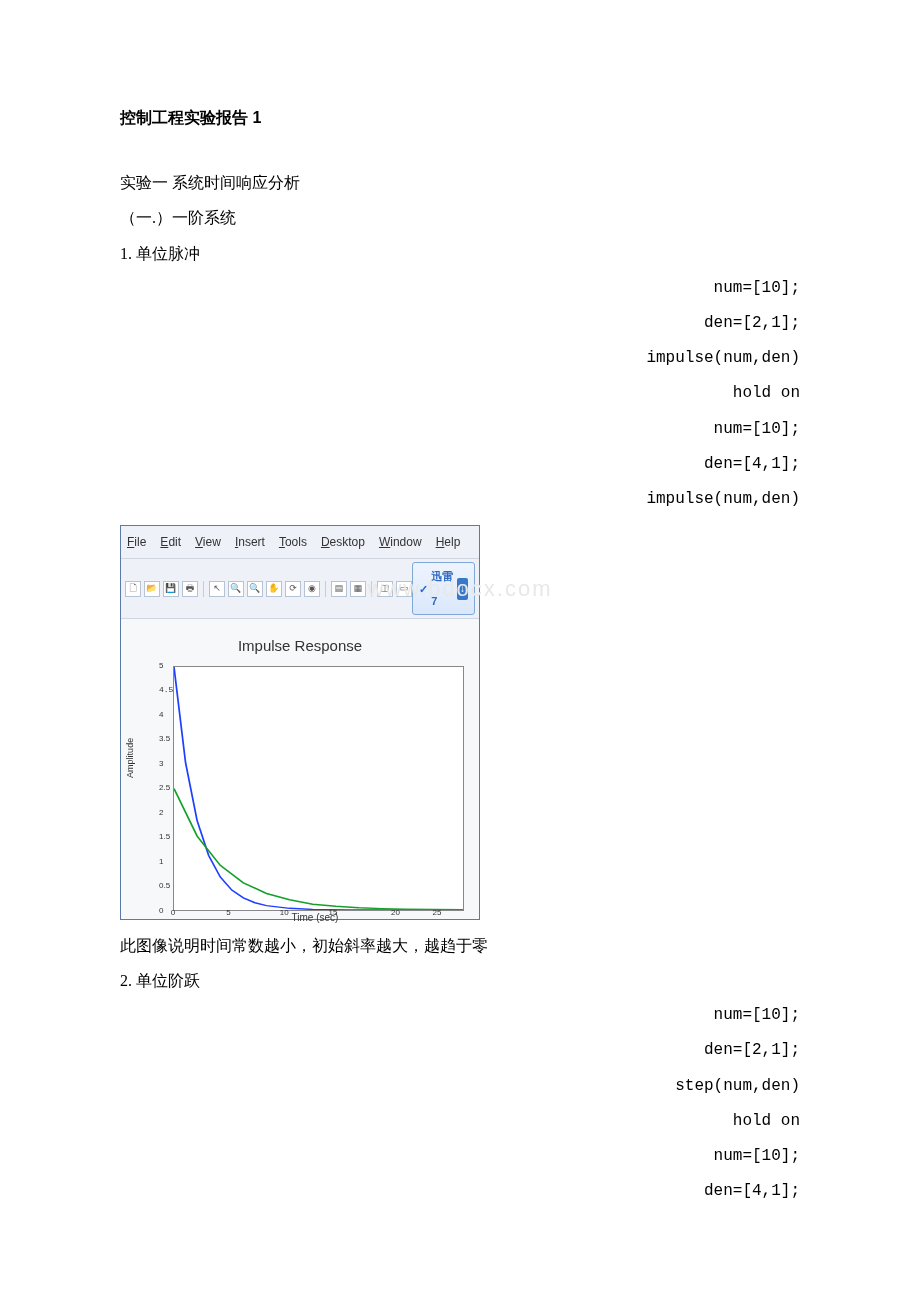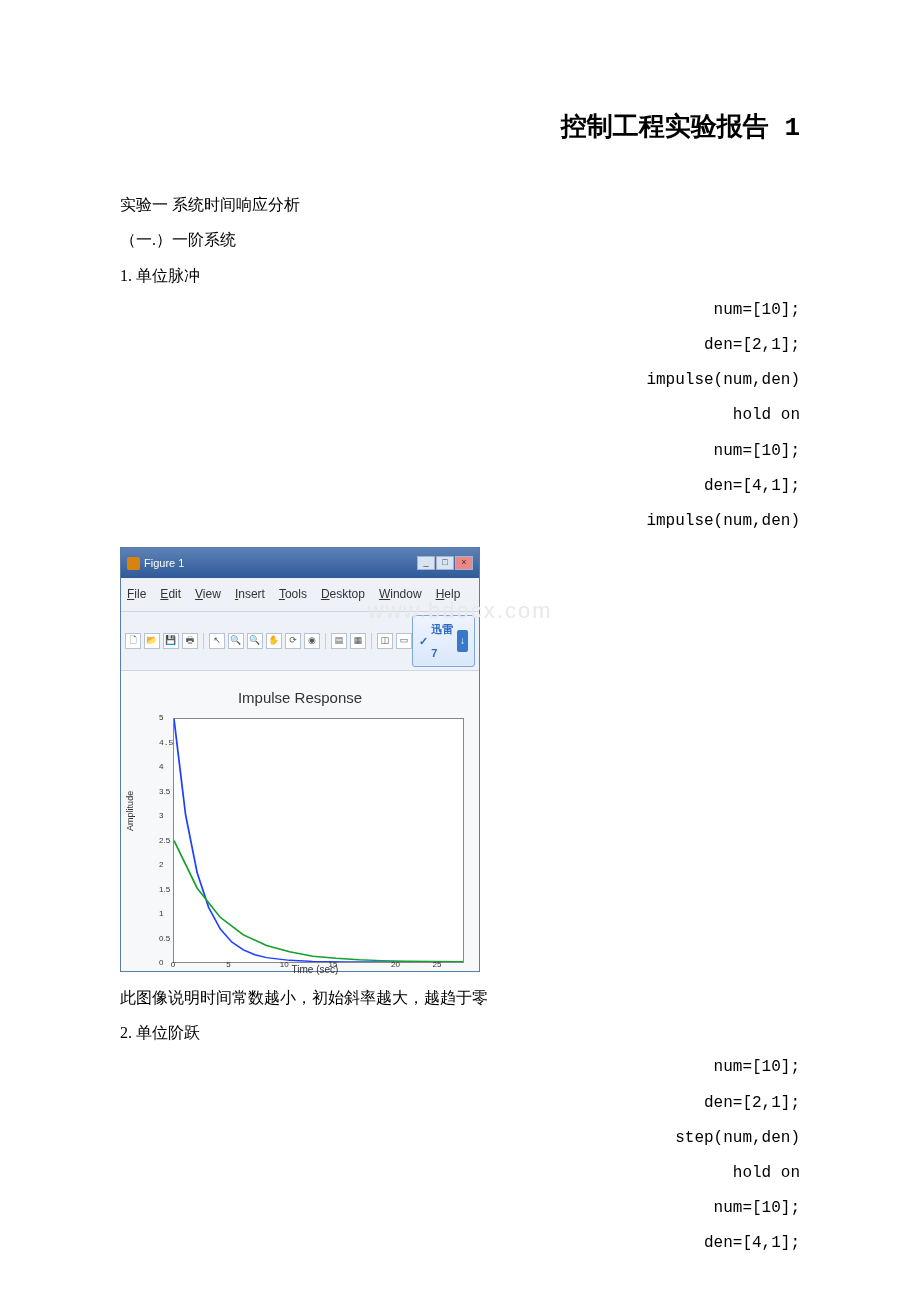--- a/index.html
+++ b/index.html
@@ -6,25 +6,25 @@
     body {
       font-family: "SimSun", "Times New Roman", serif;
       background: #fff;
       padding: 100px 120px;
       width: 920px;
       color: #000;
       line-height: 2.2;
       font-size: 16px;
     }
     .title {
-      text-align: right;
+      text-align: left;
       font-weight: bold;
-      font-size: 26px;
+      font-size: 16px;
       margin-bottom: 30px;
-      font-family: Liberation Mono, monospace;
+      font-family: Liberation Sans, sans-serif;
     }
     .line { margin: 0; }
     .code-line { font-family: Liberation Mono, monospace; text-align: right; }
     .figure-container { margin: 8px 0; }
     .figure-window {
       width: 360px;
       border: 1px solid #5a7ba8;
       background: linear-gradient(#f5f8fc, #edf2f8);
       font-size: 10px;
       font-family: Tahoma, sans-serif;
@@ -183,31 +183,20 @@
 <div class="line code-line">den=[2,1];</div>
 <div class="line code-line">impulse(num,den)</div>
 <div class="line code-line">hold on</div>
 <div class="line code-line">num=[10];</div>
 <div class="line code-line">den=[4,1];</div>
 <div class="line code-line">impulse(num,den)</div>
 
 <div class="figure-container" style="position:relative;">
   <div class="watermark">www.bdocx.com</div>
   <div class="figure-window">
-    <div class="titlebar">
-      <div class="titlebar-left">
-        <span class="matlab-icon"></span>
-        <span>Figure 1</span>
-      </div>
-      <div class="win-buttons">
-        <span class="win-btn">_</span>
-        <span class="win-btn">□</span>
-        <span class="win-btn win-close">×</span>
-      </div>
-    </div>
     <div class="menubar">
       <span class="menu-item"><u>F</u>ile</span>
       <span class="menu-item"><u>E</u>dit</span>
       <span class="menu-item"><u>V</u>iew</span>
       <span class="menu-item"><u>I</u>nsert</span>
       <span class="menu-item"><u>T</u>ools</span>
       <span class="menu-item"><u>D</u>esktop</span>
       <span class="menu-item"><u>W</u>indow</span>
       <span class="menu-item"><u>H</u>elp</span>
     </div>

